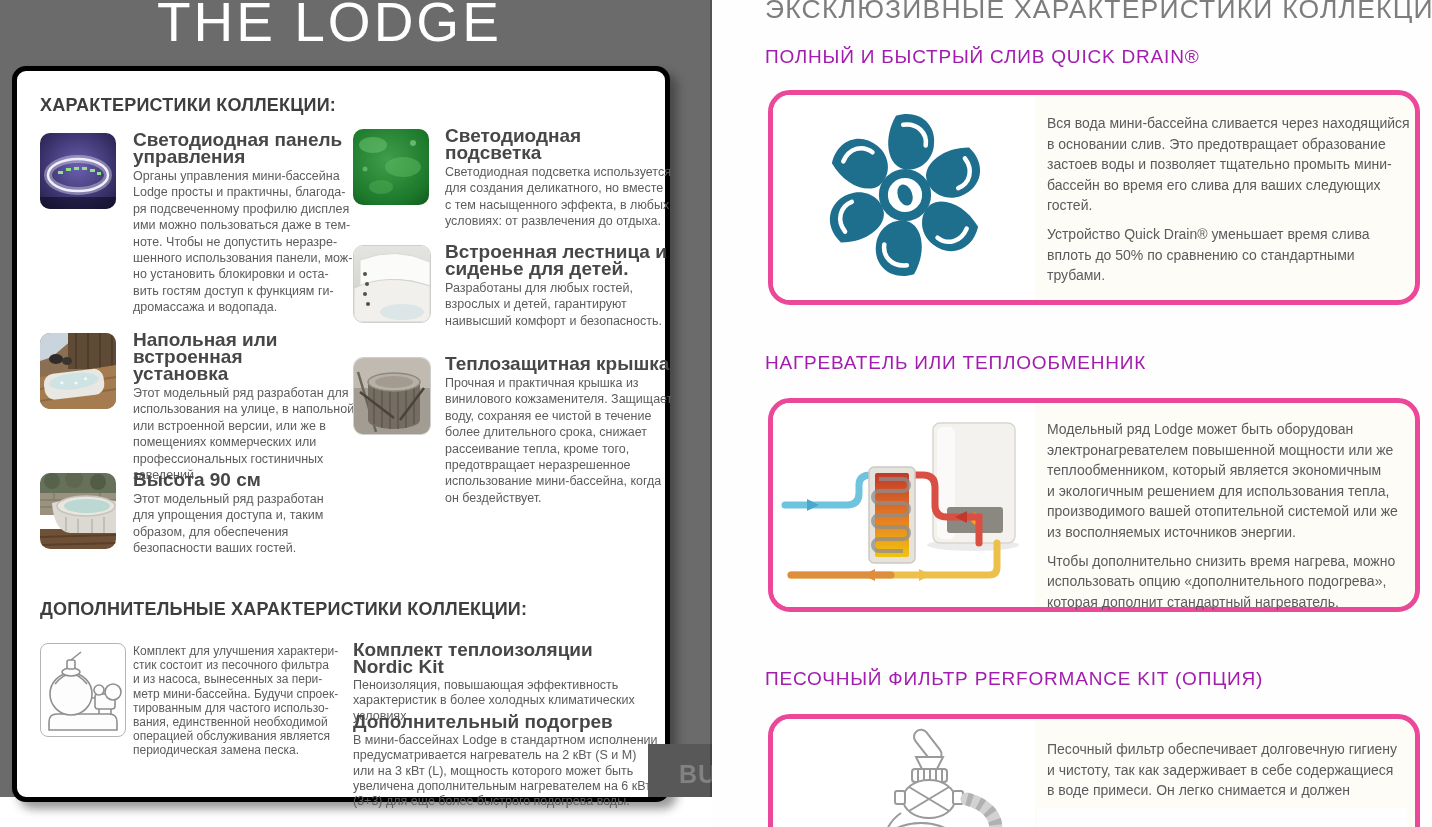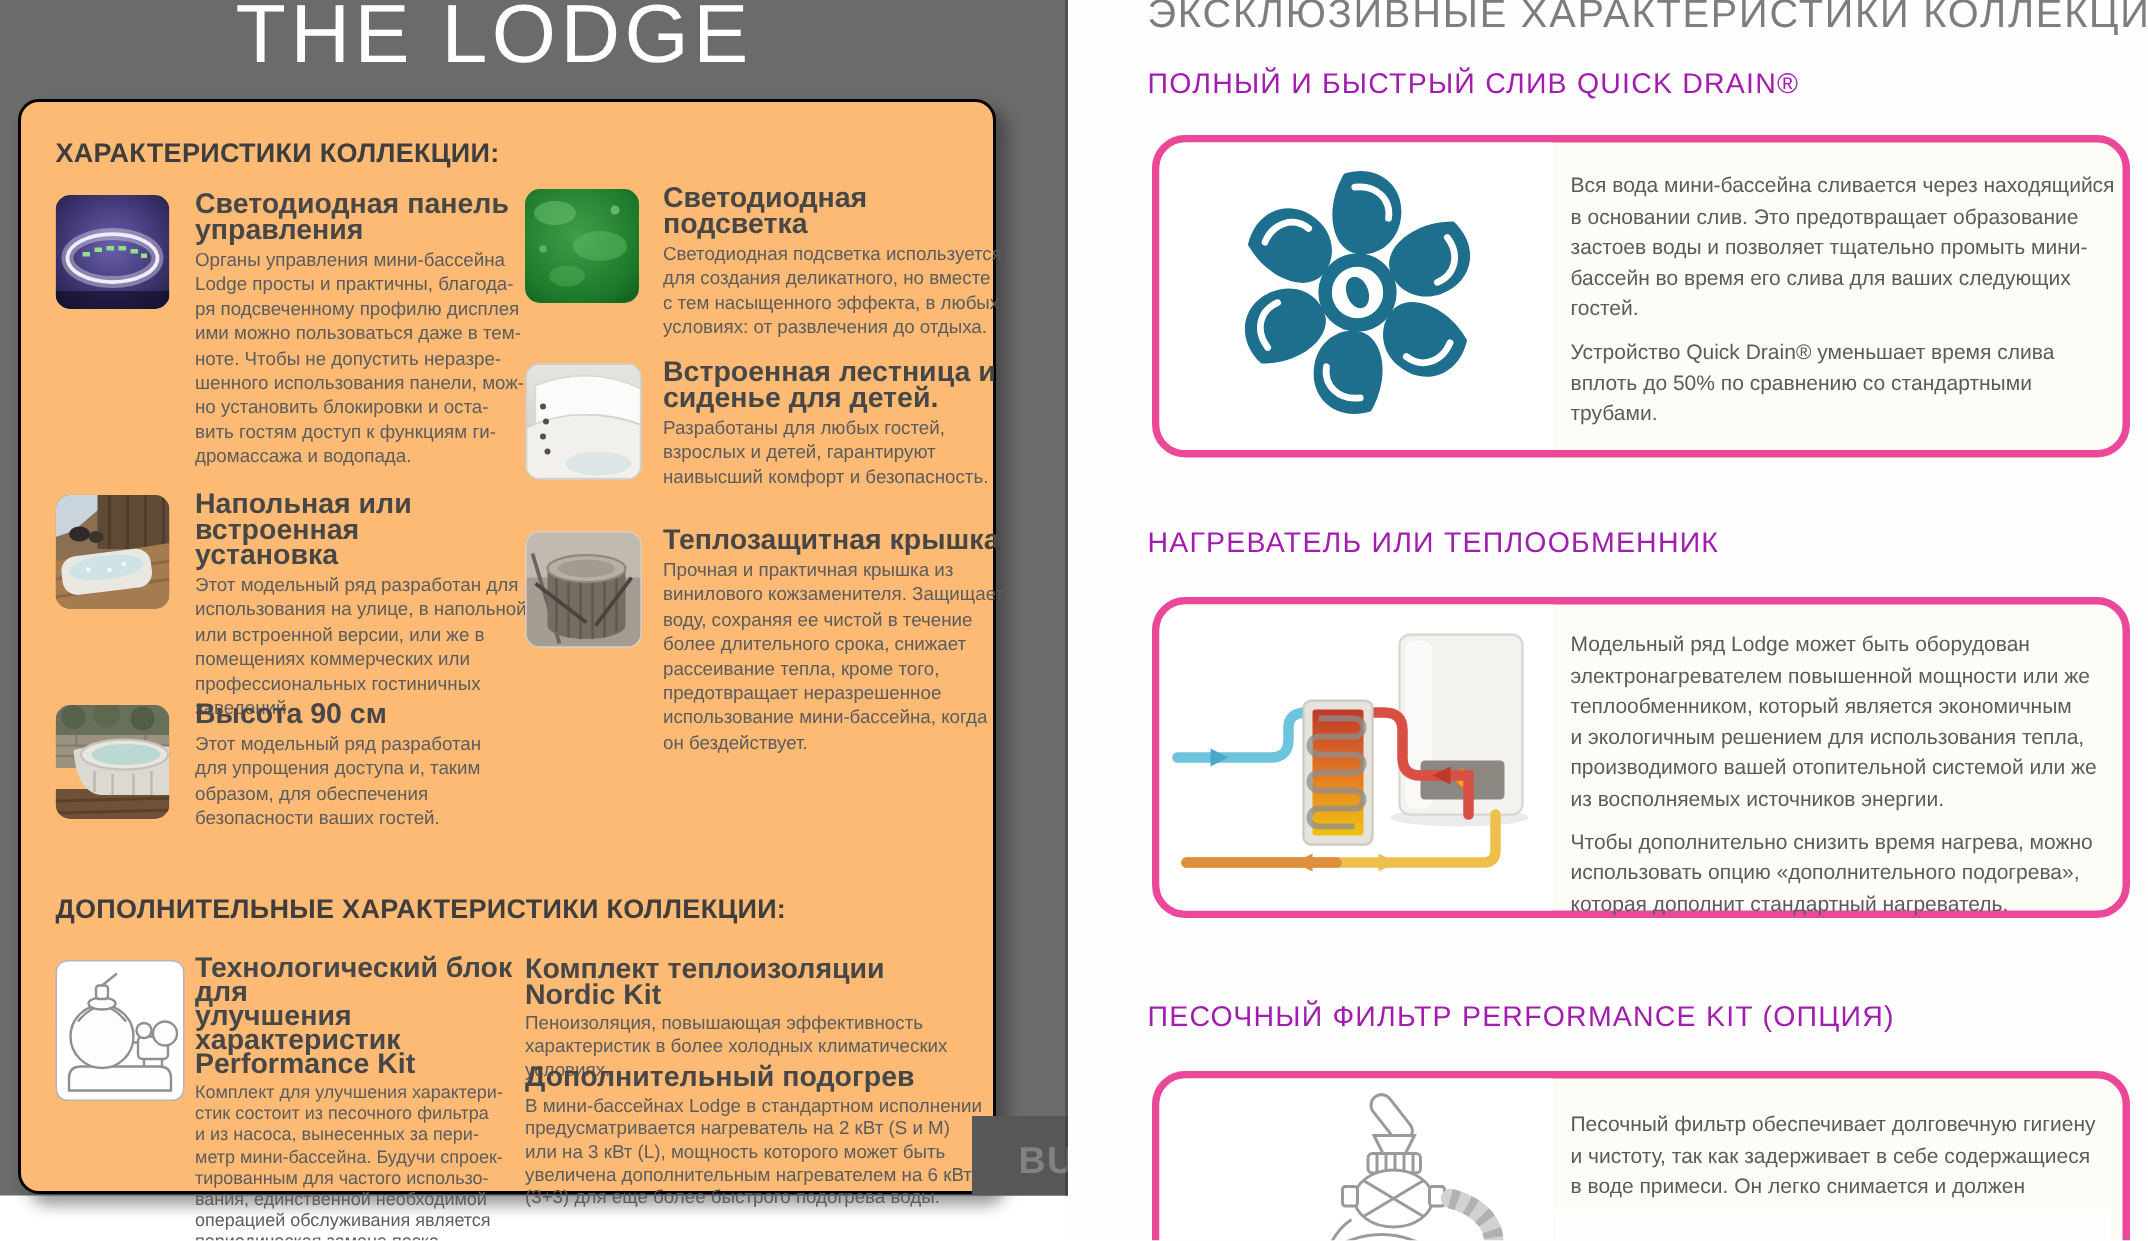--- a/index.html
+++ b/index.html
@@ -5,22 +5,22 @@
   html,body{margin:0;padding:0;}
   body{width:1432px;height:827px;background:#ffffff;font-family:"Liberation Sans",sans-serif;}
   .canvas{position:relative;width:1432px;height:827px;overflow:hidden;background:#fff;}
 
   
   .page-left{position:absolute;left:0;top:0;width:712px;height:797px;background:#6b6b6b;}
   .seam{position:absolute;left:710px;top:0;width:3px;height:797px;background:rgba(0,0,0,.22);}
   .kicker{position:absolute;left:8px;top:12px;font-size:27px;letter-spacing:.5px;color:#ffffff;}
   .lodge-title{position:absolute;left:157px;top:-10px;font-size:55px;letter-spacing:3px;color:#ffffff;font-weight:400;}
 
-  .panel{position:absolute;left:12px;top:66px;width:648px;height:726px;background:#fdba74;
-         border:2px solid #000000;border-radius:14px;box-shadow:7px 7px 10px rgba(30,30,30,.45);}
+  .panel{position:absolute;left:12px;top:66px;width:648px;height:726px;background:#ffffff;
+         border:5px solid #000000;border-radius:14px;box-shadow:7px 7px 10px rgba(30,30,30,.45);}
   .s-title{position:absolute;font-size:18px;font-weight:700;color:#3e3e3e;letter-spacing:.2px;white-space:pre;}
   .thumb{position:absolute;width:76px;height:76px;border-radius:10px;overflow:hidden;}
   .thumb svg{display:block;}
   .thumb-bordered{position:absolute;width:84px;height:92px;border:1px solid #b5b5b5;border-radius:8px;overflow:hidden;background:#fff;}
   .feat-text{position:absolute;}
   .feat-title{font-size:19px;line-height:17px;font-weight:700;color:#474747;white-space:pre-line;}
   .feat-body{margin-top:3px;font-size:12.5px;line-height:16.4px;color:#5c5c5e;white-space:pre;}
   .tight .feat-body{font-size:12px;line-height:14.2px;}
   .semi .feat-body{line-height:15.3px;}
   .wm-rect{position:absolute;left:648px;top:744px;width:64px;height:53px;background:#585858;}
@@ -260,23 +260,20 @@
           <line x1="30" y1="16" x2="40" y2="8"></line>
           <line x1="51" y1="54" x2="58" y2="54"></line>
           <rect x="54" y="50" width="20" height="15" rx="3"></rect>
           <circle cx="72" cy="48" r="8"></circle>
           <circle cx="58" cy="46" r="5"></circle>
           <line x1="58" y1="65" x2="58" y2="70"></line>
             <line x1="70" y1="65" x2="70" y2="70"></line>
         </svg>
       </div>
       <div class="feat-text tight" style="left:116px;top:570px;width:225px;">
-        <div class="feat-title" style="line-height:16px;">Технологический блок для
-улучшения характеристик
-Performance Kit</div>
         <div class="feat-body">Комплект для улучшения характери-
 стик состоит из песочного фильтра
 и из насоса, вынесенных за пери-
 метр мини-бассейна. Будучи спроек-
 тированным для частого использо-
 вания, единственной необходимой
 операцией обслуживания является
 периодическая замена песка.</div>
       </div>
 

